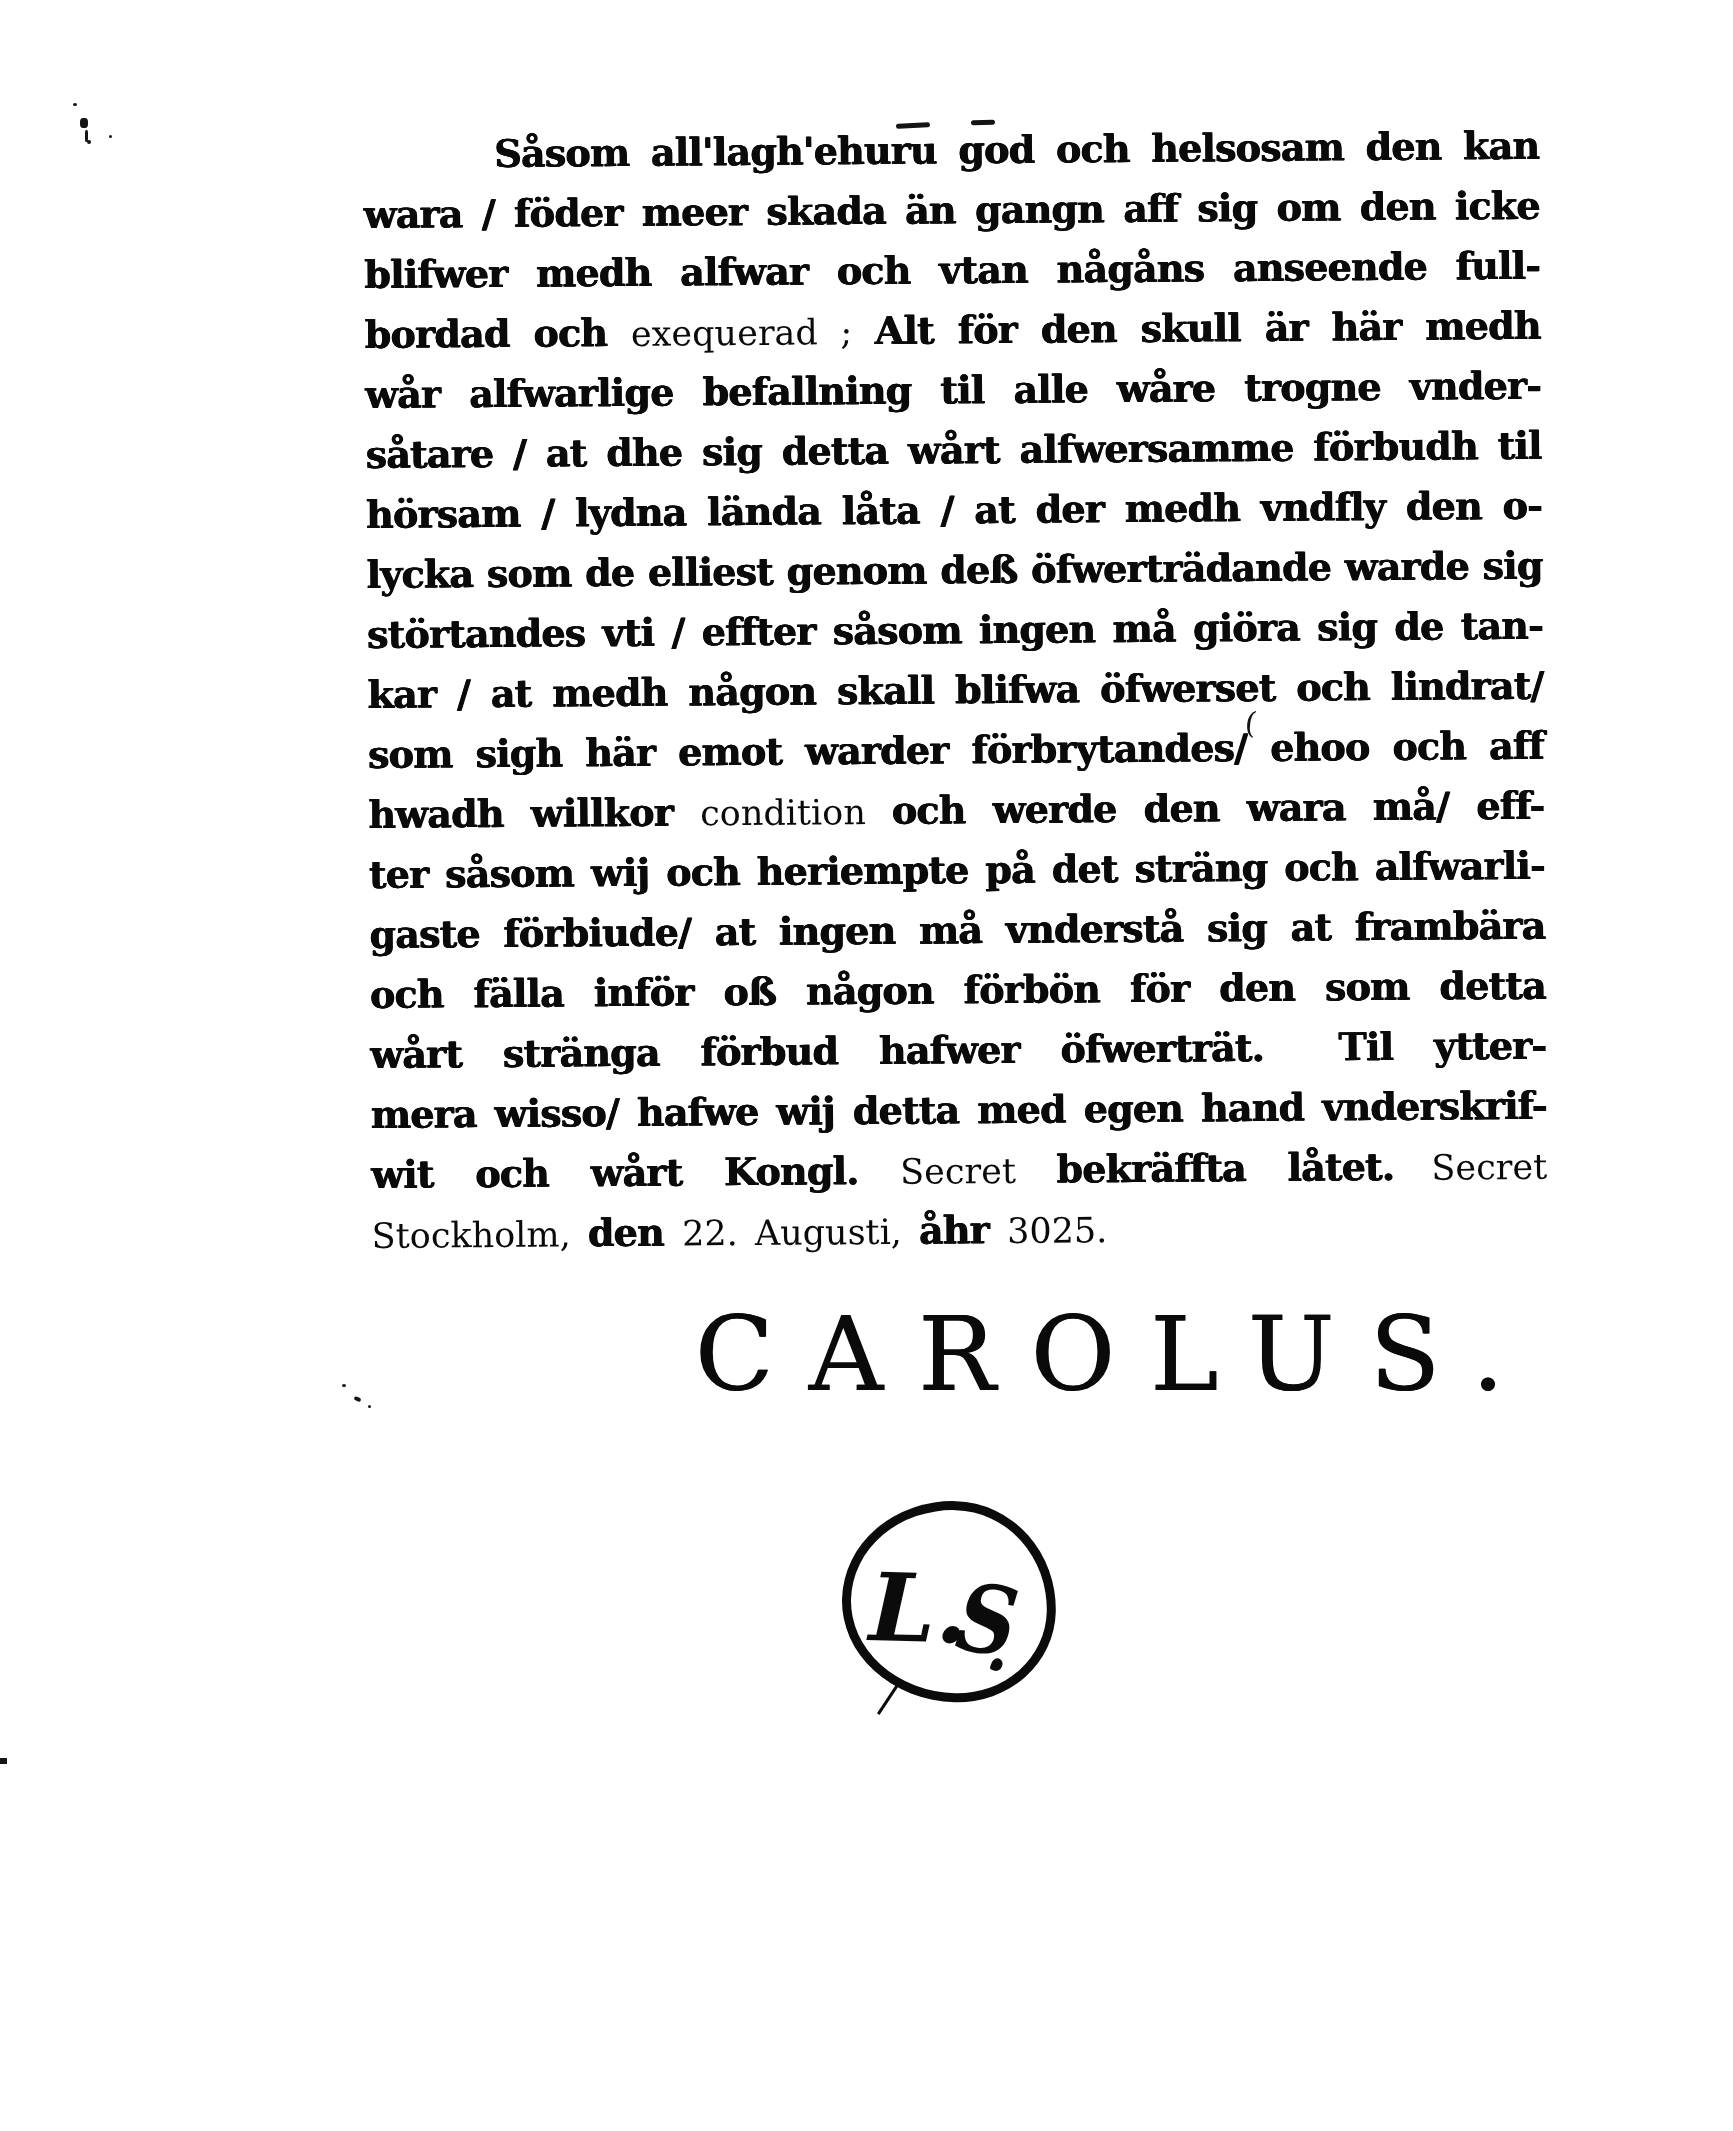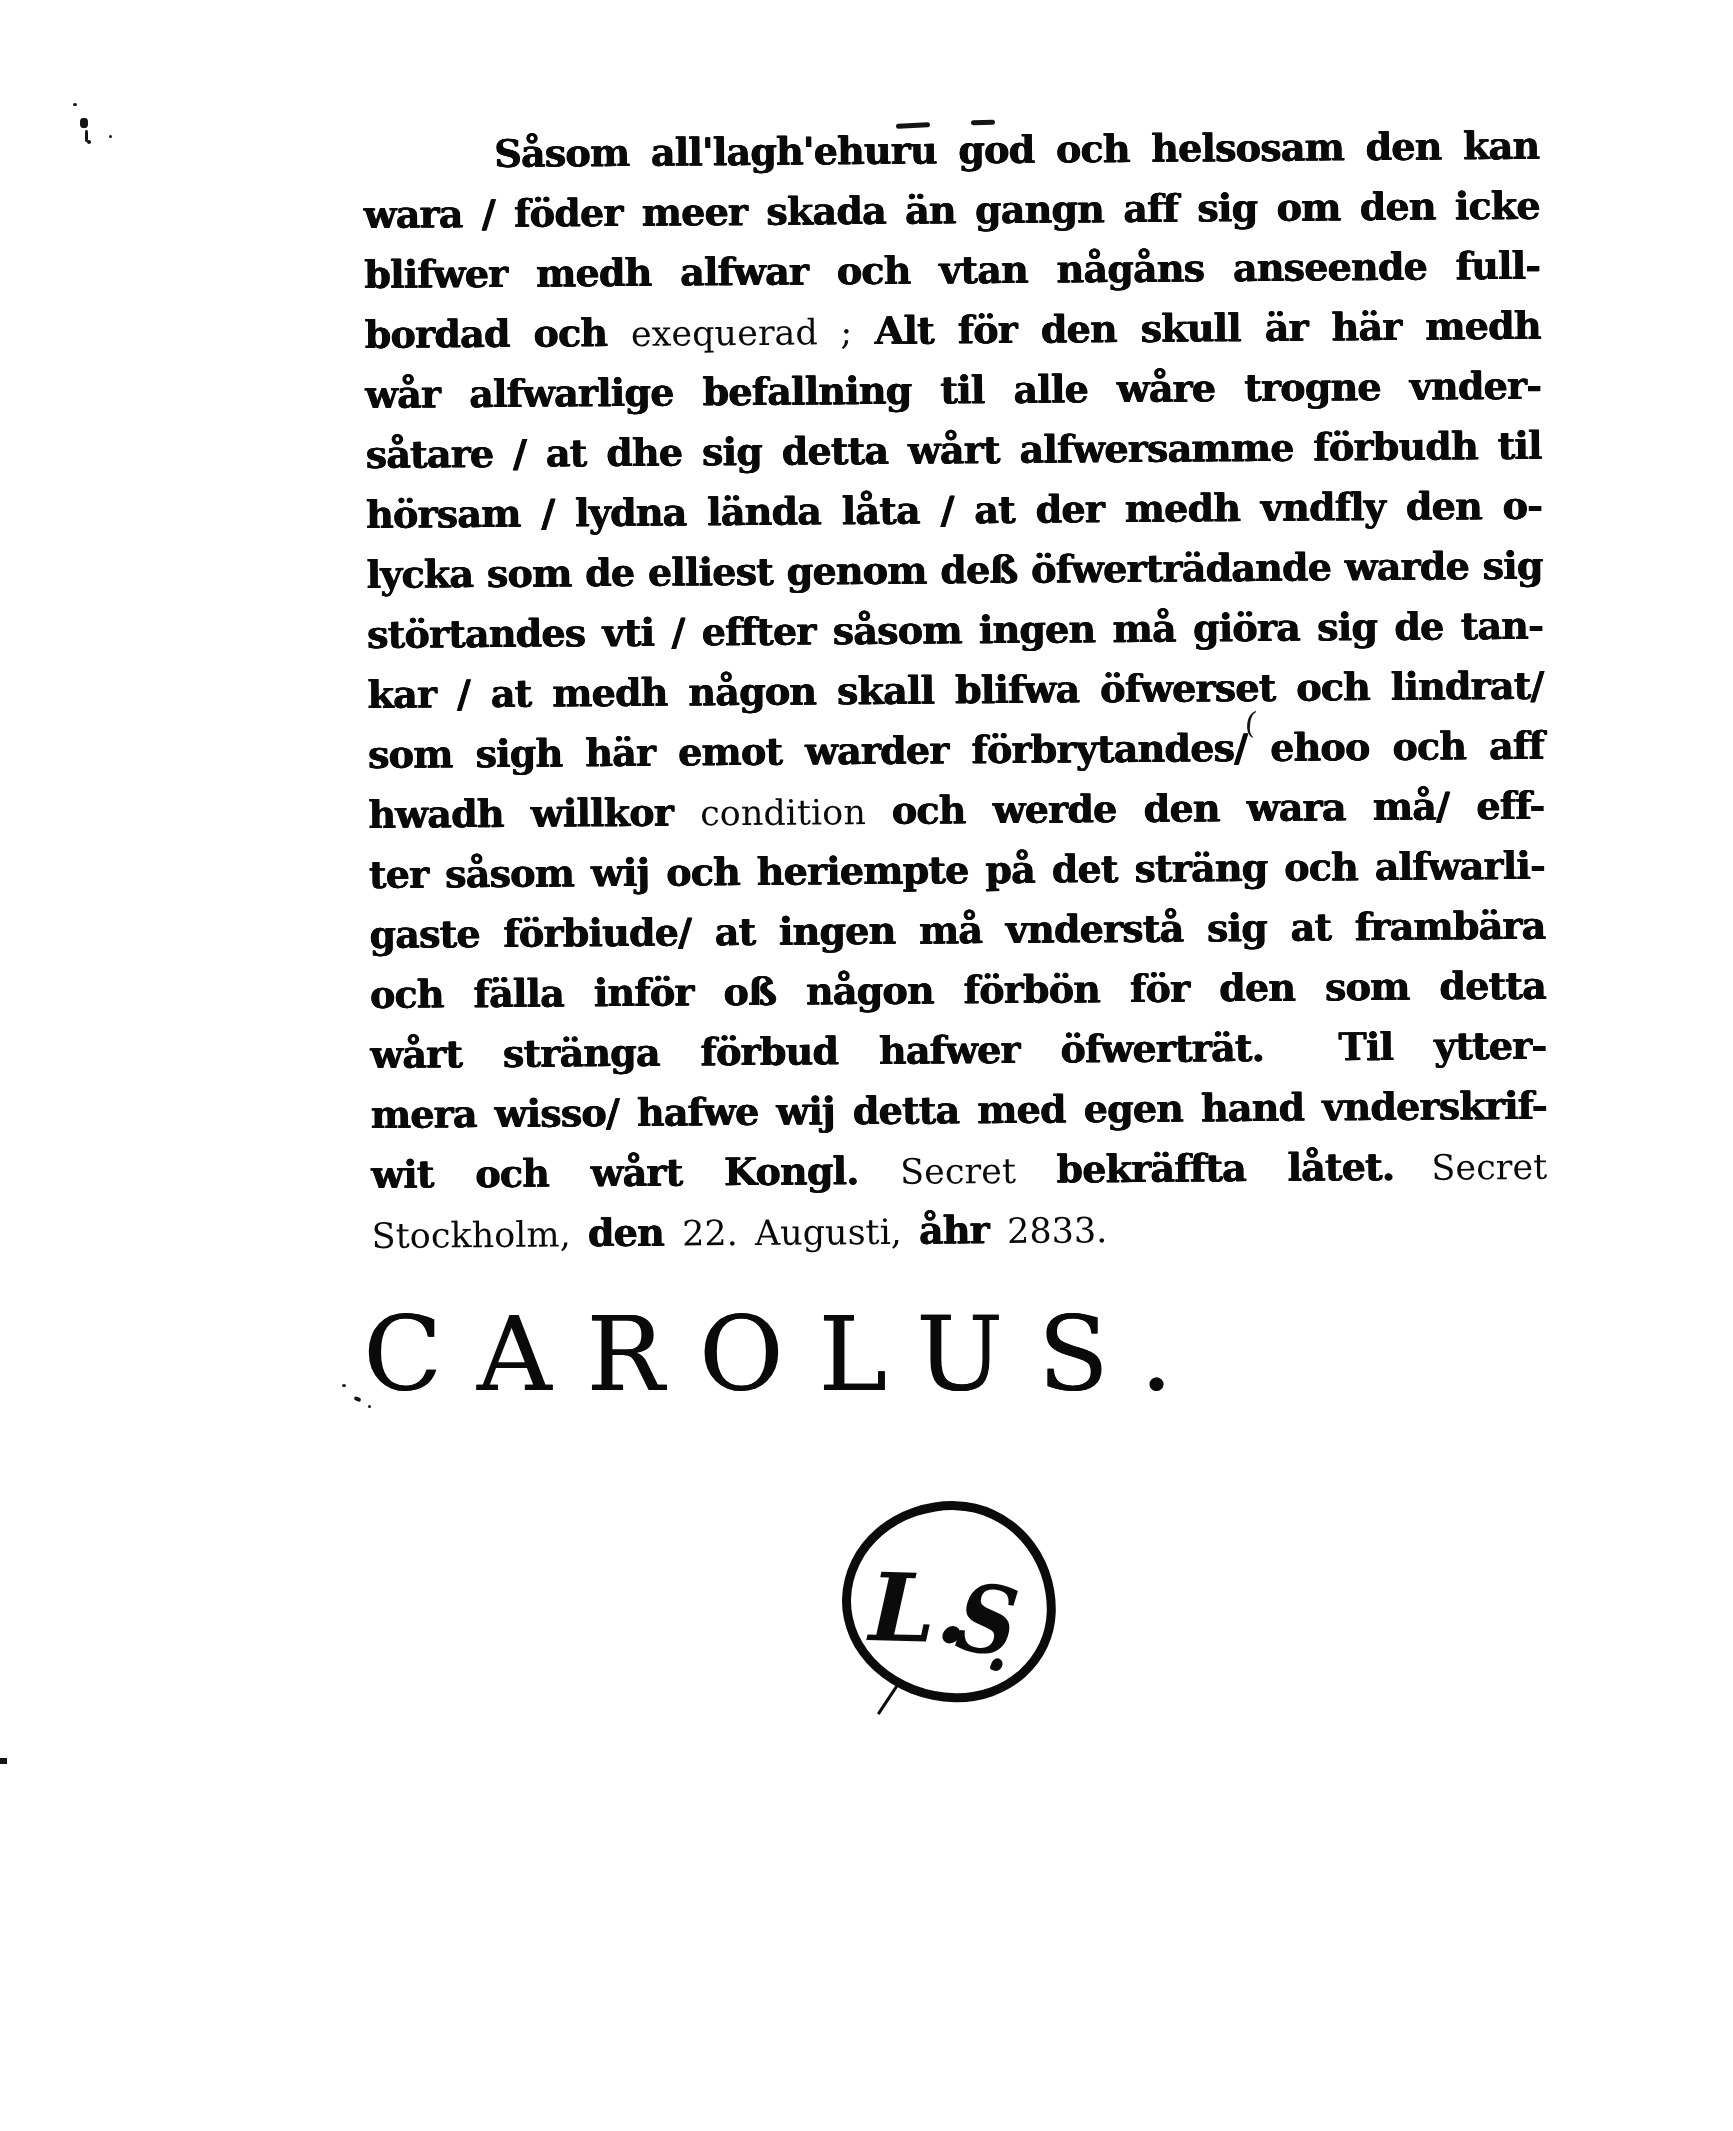--- a/index.html
+++ b/index.html
@@ -43,21 +43,21 @@
     font-weight: 400;
     letter-spacing: 0;
   }
 
   
   .carolus {
     position: absolute;
     left: 363px;
     top: 1303px;
     width: 1176px;
-    text-align: left;
+    text-align: right;
     font-family: "DejaVu Serif", serif;
     font-size: 103px;
     font-weight: 400;
     letter-spacing: 35px;
     line-height: 1;
     white-space: nowrap;
     text-shadow: 0.8px 0 0 #0a0a0a;
     color: #0a0a0a;
   }
 
@@ -142,21 +142,21 @@
       <div class="line"><span class="fk">störtandes vti / effter såsom ingen må giöra sig de tan-</span></div>
       <div class="line"><span class="fk">kar / at medh någon skall blifwa öfwerset och lindrat/</span></div>
       <div class="line"><span class="fk">som sigh här emot warder förbrytandes/ ehoo och aff</span></div>
       <div class="line"><span class="fk">hwadh willkor </span><span class="aq">condition </span><span class="fk">och werde den wara må/ eff-</span></div>
       <div class="line"><span class="fk">ter såsom wij och heriempte på det sträng och alfwarli-</span></div>
       <div class="line"><span class="fk">gaste förbiude/ at ingen må vnderstå sig at frambära</span></div>
       <div class="line"><span class="fk">och fälla inför oß någon förbön för den som detta</span></div>
       <div class="line"><span class="fk">wårt stränga förbud hafwer öfwerträt.  Til ytter-</span></div>
       <div class="line"><span class="fk">mera wisso/ hafwe wij detta med egen hand vnderskrif-</span></div>
       <div class="line"><span class="fk">wit och wårt Kongl. </span><span class="aq">Secret </span><span class="fk">bekräffta låtet. </span><span class="aq">Secret</span></div>
-      <div class="line nojust"><span class="aq">Stockholm, </span><span class="fk">den </span><span class="aq">22. Augusti, </span><span class="fk">åhr </span><span class="aq">2833.</span></div>
+      <div class="line nojust"><span class="aq">Stockholm, </span><span class="fk">den </span><span class="aq">22. Augusti, </span><span class="fk">åhr </span><span class="aq">3025.</span></div>
     </div>
 
   <div class="carolus">CAROLUS.</div>
 
   <div class="seal">
     <span class="seal-l">L.</span>
     <span class="seal-s">S</span>
     <span class="seal-dot"></span>
     <span class="seal-tail"></span>
   </div>

